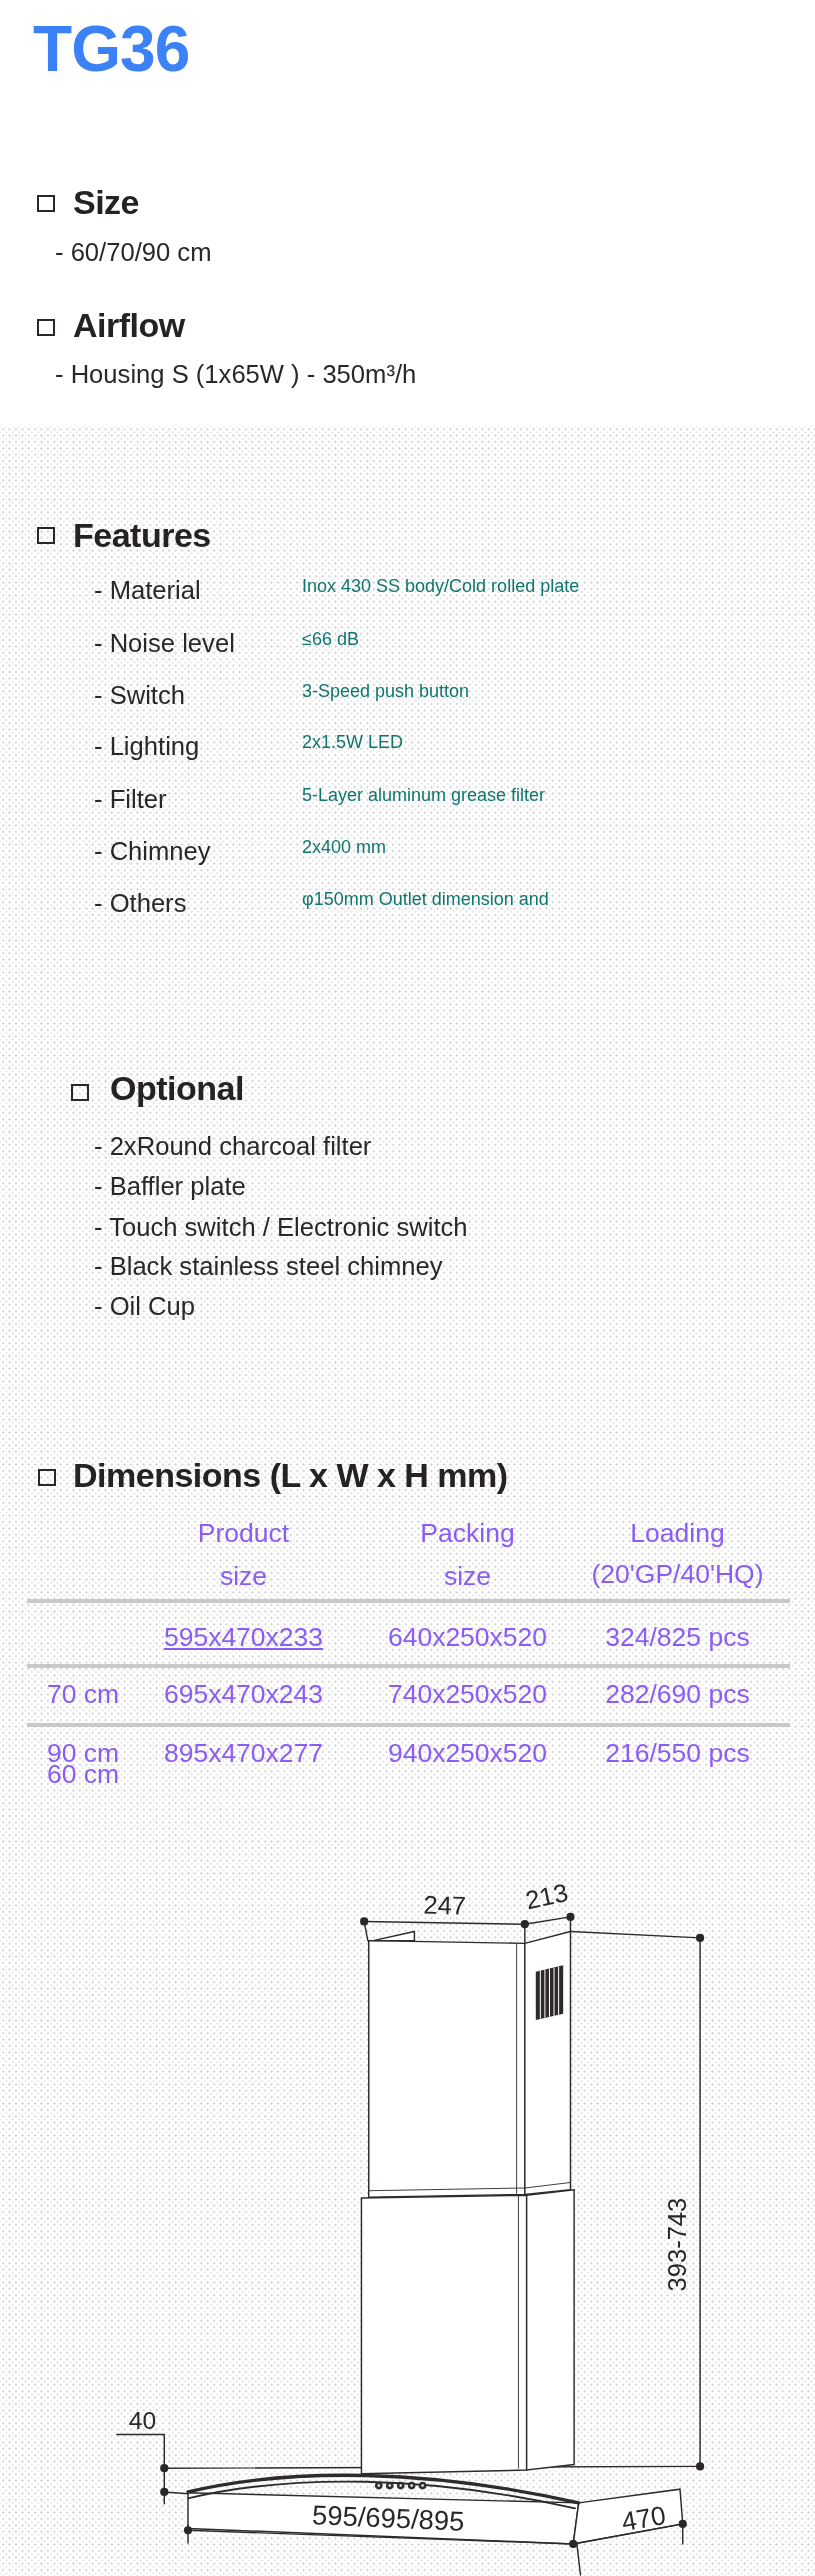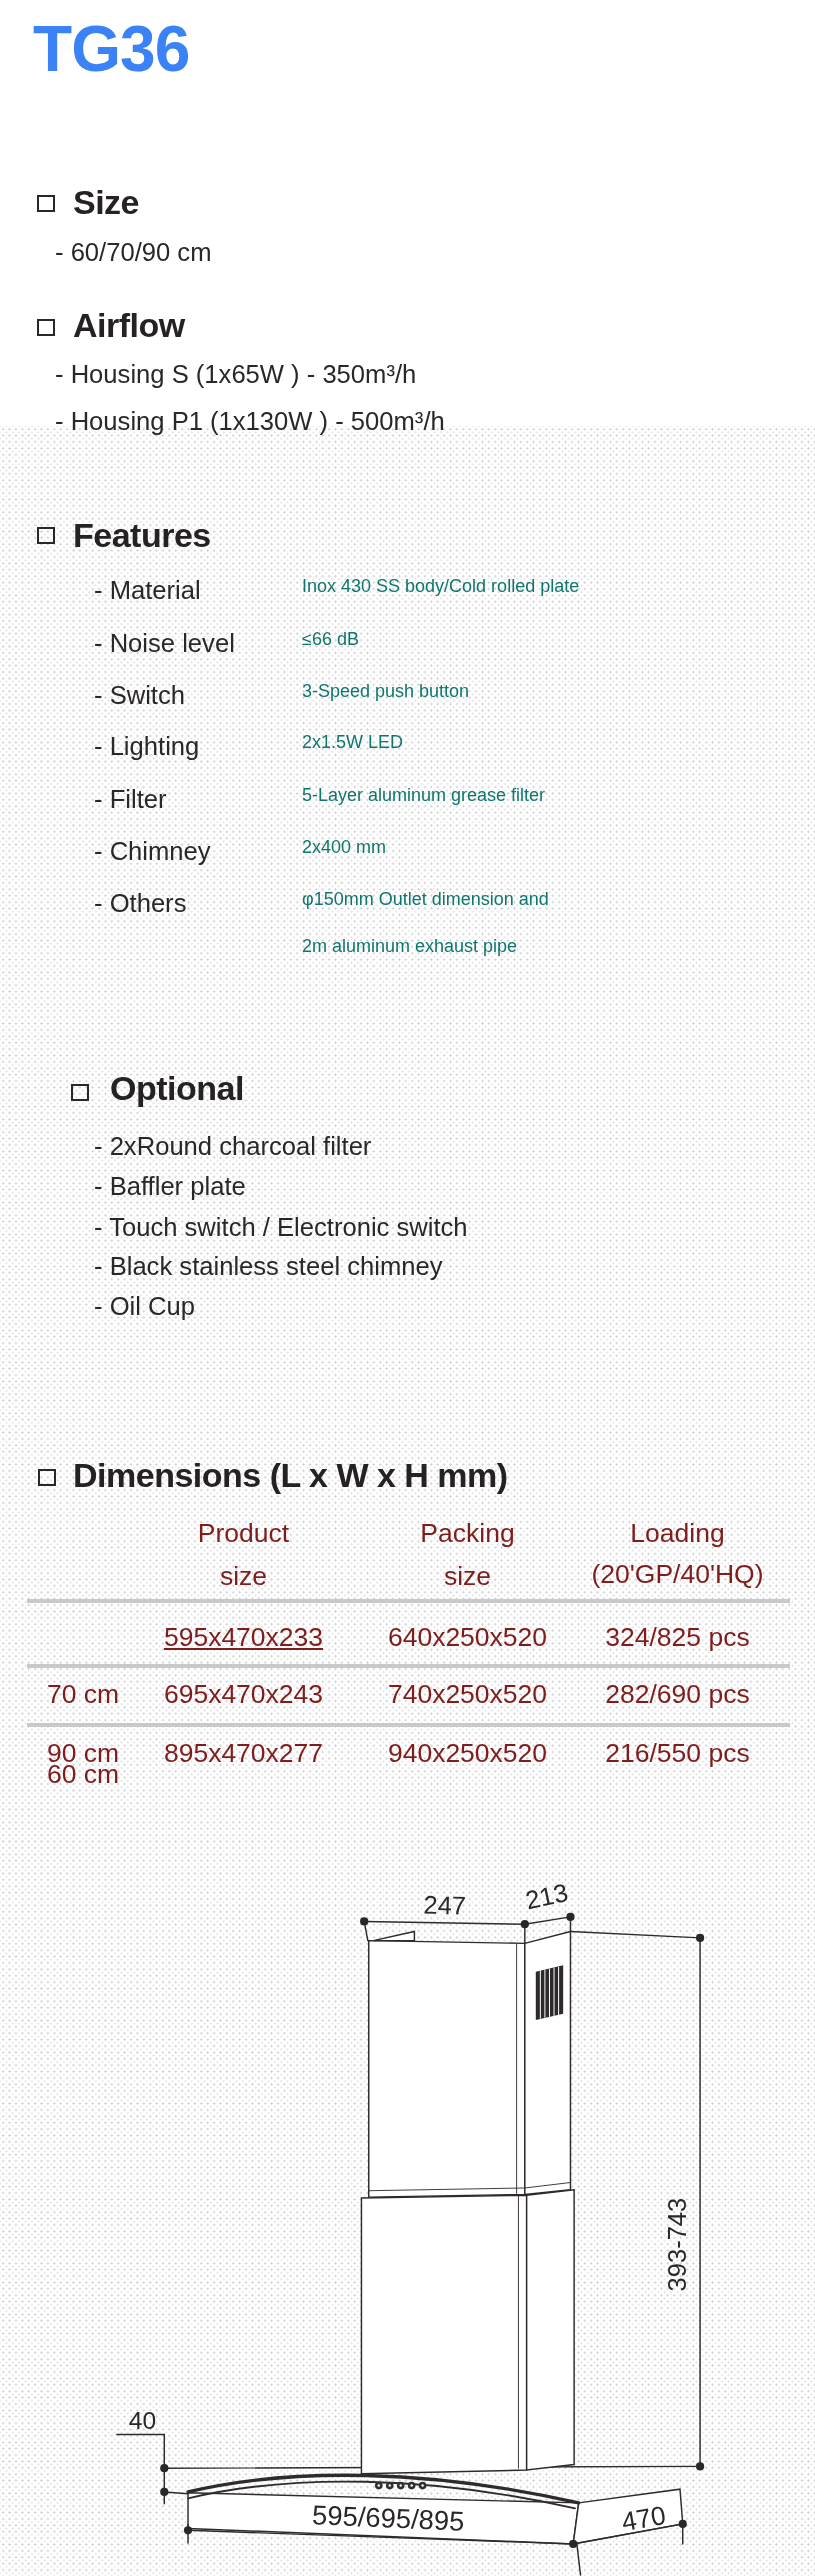--- a/index.html
+++ b/index.html
@@ -20,59 +20,57 @@
     pointer-events:none;
   }
   .abs{position:absolute;}
   .title{font-size:64px;font-weight:700;letter-spacing:-0.9px;line-height:68px;color:#3b82f6;}
   .hdg{font-size:34px;font-weight:700;letter-spacing:-0.5px;color:#262223;white-space:nowrap;}
   .cb{position:absolute;width:13.7px;height:12.8px;border:2.7px solid #2b2728;background:transparent;}
   .it{font-size:25.6px;font-weight:400;color:#2b2728;white-space:nowrap;}
   .key{font-size:25.6px;color:#2b2728;white-space:nowrap;}
   .val{font-size:18px;color:#0f766e;white-space:nowrap;}
   .sep{position:absolute;height:3.7px;background:#c9c9c9;}
-  .cell{position:absolute;font-size:26.5px;color:#7f1d1d;white-space:nowrap;}
+  .cell{position:absolute;font-size:26.5px;color:#8b5cf6;white-space:nowrap;}
   .colc{text-align:center;}
   svg text{font-family:"Liberation Sans","DejaVu Sans",sans-serif;fill:#2b2728;}
 </style>
 </head>
 <body>
 
 <div id="page">
   <div class="halftone"></div>
 
   <div class="abs title" style="left:33px;top:14.6px;">TG36</div>
 
   <span class="cb" style="left:37px;top:195px;"></span>
   <div class="abs hdg" style="left:73px;top:183px;">Size</div>
   <div class="abs it" style="left:55px;top:238px;">- 60/70/90 cm</div>
 
   <span class="cb" style="left:37px;top:319px;"></span>
   <div class="abs hdg" style="left:73px;top:306px;">Airflow</div>
   <div class="abs it" style="left:55px;top:360px;">- Housing S (1x65W ) - 350m³/h</div>
-  <div class="abs it" style="left:55px;top:407px;">- Housing P1 (1x130W ) - 500m³/h</div>
 
   <span class="cb" style="left:37px;top:527px;"></span>
   <div class="abs hdg" style="left:73px;top:516px;">Features</div>
 
   <div class="abs key" style="left:94px;top:576px;">- Material</div>
   <div class="abs val" style="left:302px;top:576px;">Inox 430 SS body/Cold rolled plate</div>
   <div class="abs key" style="left:94px;top:629px;">- Noise level</div>
   <div class="abs val" style="left:302px;top:629px;">≤66 dB</div>
   <div class="abs key" style="left:94px;top:681px;">- Switch</div>
   <div class="abs val" style="left:302px;top:681px;">3-Speed push button</div>
   <div class="abs key" style="left:94px;top:732px;">- Lighting</div>
   <div class="abs val" style="left:302px;top:732px;">2x1.5W LED</div>
   <div class="abs key" style="left:94px;top:785px;">- Filter</div>
   <div class="abs val" style="left:302px;top:785px;">5-Layer aluminum grease filter</div>
   <div class="abs key" style="left:94px;top:837px;text-align:center;">- Chimney</div>
   <div class="abs val" style="left:302px;top:837px;">2x400 mm</div>
   <div class="abs key" style="left:94px;top:889px;">- Others</div>
   <div class="abs val" style="left:302px;top:889px;">φ150mm Outlet dimension and</div>
-  <div class="abs val" style="left:302px;top:936px;">2m aluminum exhaust pipe</div>
 
   <span class="cb" style="left:71px;top:1084px;"></span>
   <div class="abs hdg" style="left:110px;top:1069px;">Optional</div>
   <div class="abs it" style="left:94px;top:1132px;">- 2xRound charcoal filter</div>
   <div class="abs it" style="left:94px;top:1172px;">- Baffler plate</div>
   <div class="abs it" style="left:94px;top:1213px;">- Touch switch / Electronic switch</div>
   <div class="abs it" style="left:94px;top:1252px;">- Black stainless steel chimney</div>
   <div class="abs it" style="left:94px;top:1292px;">- Oil Cup</div>
 
   <span class="cb" style="left:38px;top:1469px;"></span>

